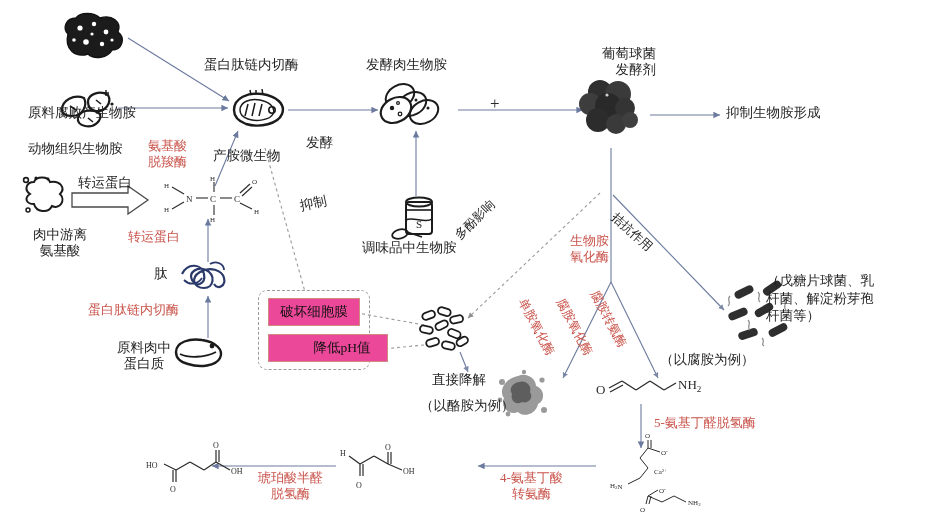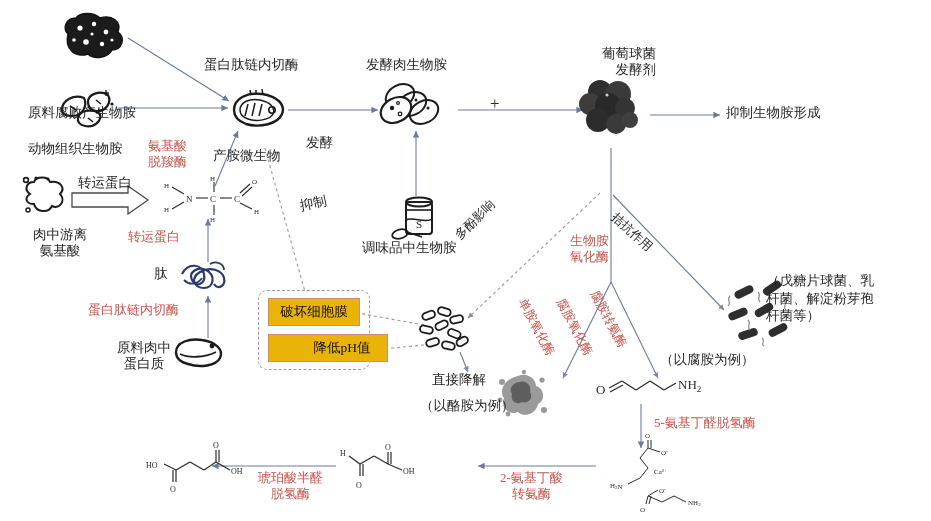--- a/index.html
+++ b/index.html
@@ -5,21 +5,21 @@
   html,body{margin:0;padding:0;background:#fff;}
   body{width:931px;height:521px;overflow:hidden;
        font-family:"Liberation Serif","DejaVu Serif",serif;color:#1a1a1a;}
   #stage{position:relative;width:931px;height:521px;background:#fff;}
   .lbl{position:absolute;font-size:13.5px;line-height:1.22;color:#1f1f1f;white-space:pre;}
   .enz{position:absolute;font-size:13px;line-height:1.2;color:#c9544b;white-space:pre;
        font-family:"Liberation Serif","DejaVu Serif",serif;}
   .small{font-size:12.5px;}
   .plus{position:absolute;font-size:17px;color:#2a2a2a;}
   svg.layer{position:absolute;left:0;top:0;width:931px;height:521px;pointer-events:none;}
-  .box{position:absolute;border:1.4px solid #d08a80;background:#eab308;
+  .box{position:absolute;border:1.4px solid #d08a80;background:#ec4899;
        font-size:13.5px;color:#111;display:flex;align-items:center;justify-content:center;}
   .dashbox{position:absolute;border:1.3px dashed #9a9a9a;border-radius:9px;background:transparent;}
 </style>
 </head>
 <body>
 
 <div id="stage">
 
   <svg class="layer">
     <defs>
@@ -369,21 +369,21 @@
 氧化酶</div>
 
   <div class="enz small" style="left:528px;top:296px;transform:rotate(62deg);transform-origin:left top;">单胺氧化酶</div>
 
   <div class="enz small" style="left:566px;top:296px;transform:rotate(62deg);transform-origin:left top;">腐胺氧化酶</div>
 
   <div class="enz small" style="left:600px;top:288px;transform:rotate(62deg);transform-origin:left top;">腐胺转氨酶</div>
 
   <div class="enz" style="left:654px;top:415px;">5-氨基丁醛脱氢酶</div>
 
-  <div class="enz" style="left:500px;top:470px;text-align:center;">2-氨基丁酸
+  <div class="enz" style="left:500px;top:470px;text-align:center;">4-氨基丁酸
 转氨酶</div>
 
   <div class="enz" style="left:258px;top:470px;text-align:center;">琥珀酸半醛
 脱氢酶</div>
 
   <div class="dashbox" style="left:258px;top:290px;width:110px;height:78px;"></div>
 
   <div class="box" style="left:268px;top:298px;width:90px;height:26px;">破坏细胞膜</div>
 
   <div class="box" style="left:268px;top:334px;width:90px;height:26px;padding-left:28px;">降低pH值</div>

